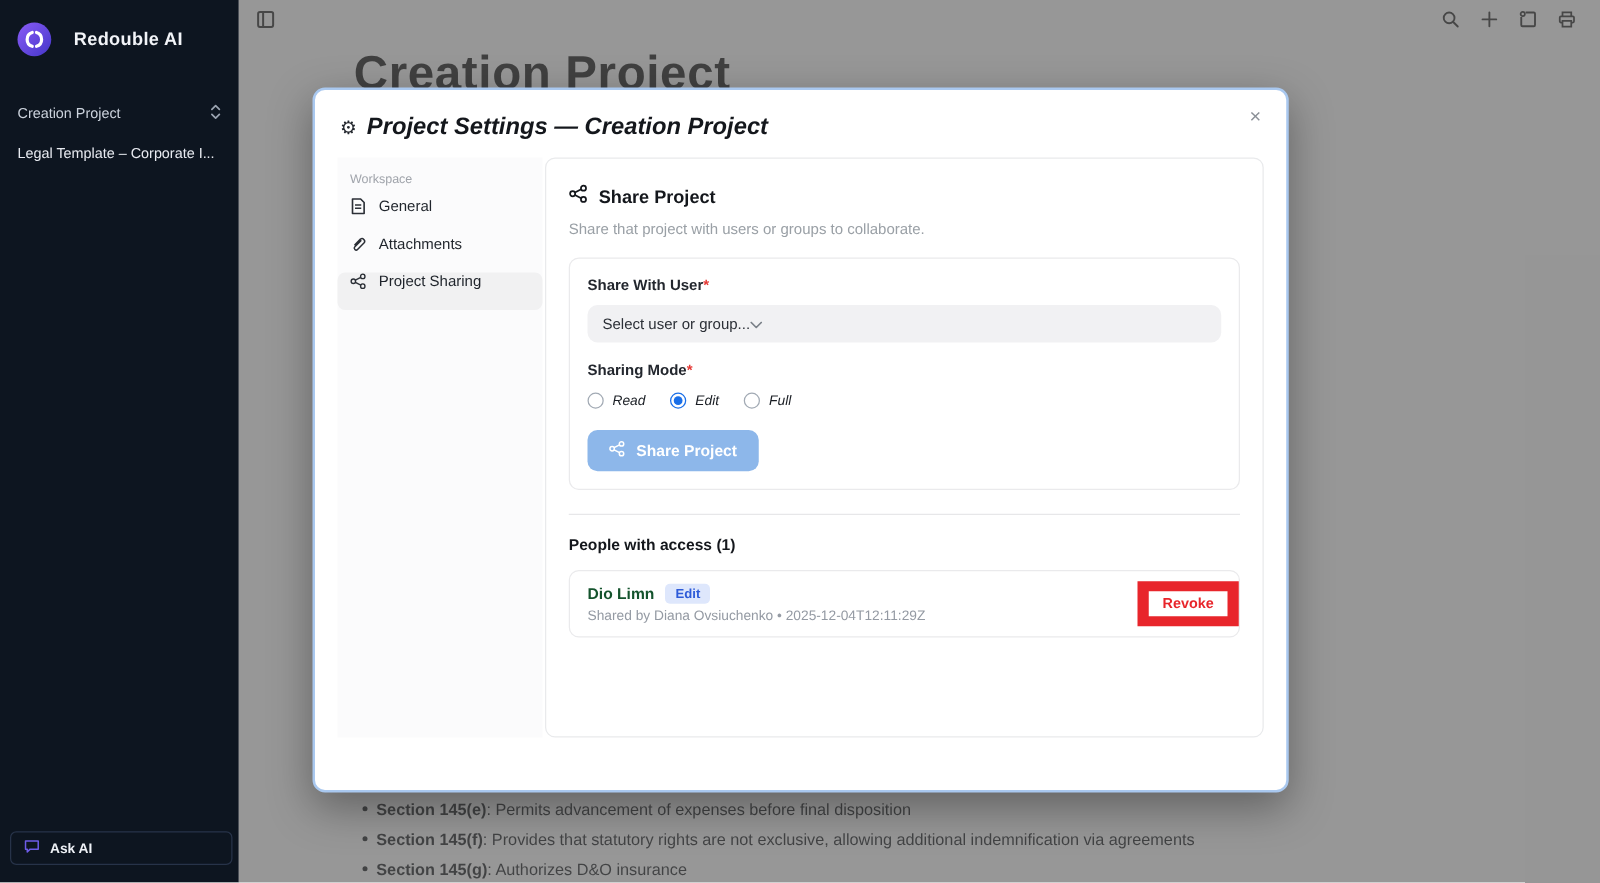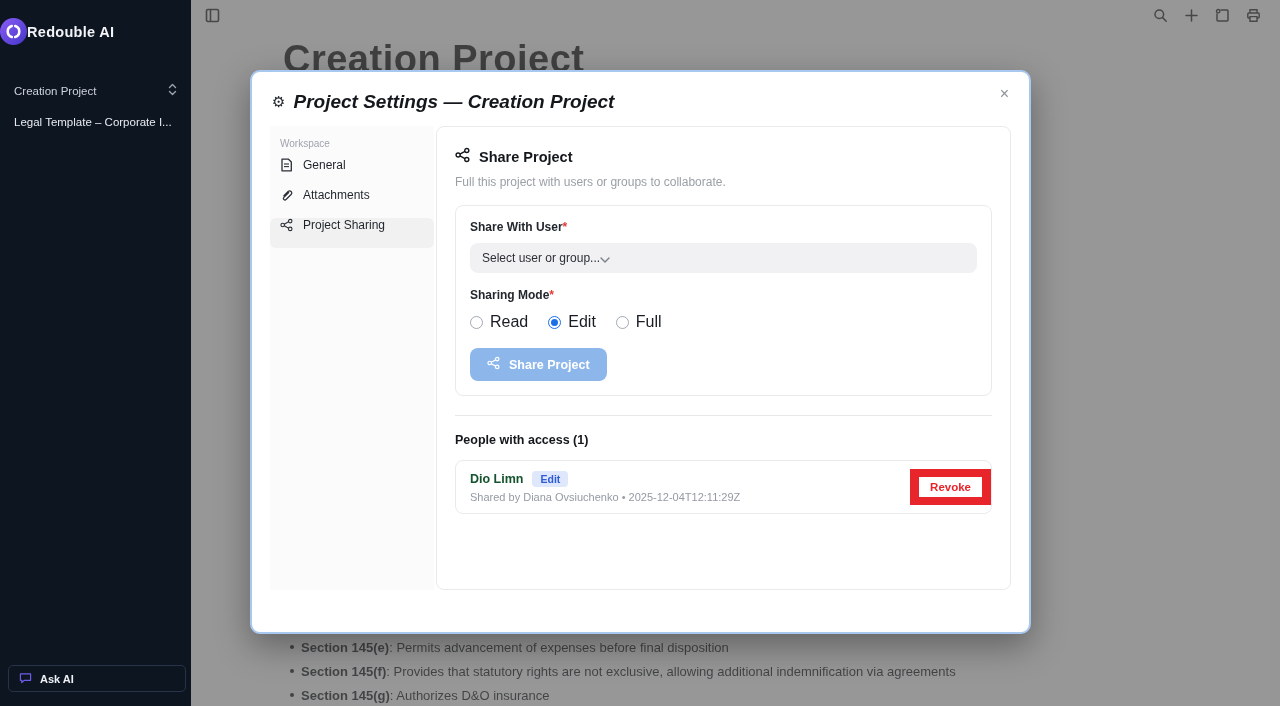--- a/index.html
+++ b/index.html
@@ -1,21 +1,21 @@
 <!DOCTYPE html>
 <html><head>
 <meta charset="utf-8">
 <style>
   * { margin:0; padding:0; box-sizing:border-box; }
   html,body { width:1280px; height:706px; overflow:hidden; font-family:"Liberation Sans",sans-serif; background:#fff; }
   .app { position:relative; width:1280px; height:706px; }
 
   
   .sidebar { position:absolute; left:0; top:0; width:191px; height:706px; background:#0d1520; z-index:5; }
-  .brand { display:flex; align-items:center; gap:0; padding:18px 14px 0 0; }
+  .brand { display:flex; align-items:center; gap:18px; padding:18px 14px 0 14px; }
   .logo { width:27px; height:27px; border-radius:50%; background:linear-gradient(135deg,#8a5cf6 0%,#4436c9 100%); display:flex; align-items:center; justify-content:center; flex:0 0 auto; }
   .brand-name { color:#f2f4f8; font-size:14.5px; font-weight:700; letter-spacing:.3px; }
   .side-select { display:flex; align-items:center; justify-content:space-between; margin-top:30px; padding:8px 14px; color:#ccd3dd; font-size:11.5px; cursor:pointer; }
   .side-doc { padding:10px 14px; color:#e8ebf1; font-size:11.5px; white-space:nowrap; overflow:hidden; }
   .askai { position:absolute; left:8px; bottom:14px; width:178px; height:27px; border:1px solid #273349; border-radius:5px; display:flex; align-items:center; gap:8px; padding:0 10px; color:#eef1f6; font-size:11px; font-weight:600; cursor:pointer; background:transparent; }
 
   
   .main { position:absolute; left:191px; top:0; right:0; bottom:0; background:#f4f4f4; }
   .topbar { position:absolute; left:0; top:0; right:0; height:30px; display:flex; align-items:center; }
   .panel-toggle { margin-left:14px; display:flex; }
@@ -54,21 +54,21 @@
   .req { color:#e53935; }
   .select { margin-top:9px; height:30px; background:#f1f1f3; border-radius:8px; display:flex; align-items:center; padding:12px 12px; cursor:pointer; }
   .select-text { font-size:12px; color:#2b2f36; }
   .select svg { margin-left:auto; }
   .mode-label { margin-top:15px; }
   .radio-row { display:flex; align-items:center; gap:20px; margin-top:11px; }
   .radio-opt { display:flex; align-items:center; gap:7px; cursor:pointer; }
   .radio { width:13px; height:13px; border-radius:50%; border:1.5px solid #a2aab4; background:#fff; position:relative; flex:0 0 auto; }
   .radio.checked { border-color:#1a6fe8; }
   .radio.checked::after { content:""; position:absolute; left:2px; top:2px; width:7px; height:7px; border-radius:50%; background:#1a6fe8; }
-  .radio-label { font-size:16px; color:#191d23; }
+  .radio-label { font-size:11px; color:#191d23;font-style:italic; }
   .share-btn { margin-top:17px; display:inline-flex; align-items:center; gap:9px; background:#8db7ea; color:#fff; border:none; border-radius:8px; padding:8px 17px; font-size:12.5px; font-weight:700; font-family:inherit; cursor:pointer; }
 
   .divider { margin:19px 0 17px 0; border-top:1px solid #e7e7e9; }
   .people-head { font-size:12.5px; font-weight:700; color:#14171c; }
   .people-card { margin-top:13px; border:1px solid #eaeaec; border-radius:8px; }
   .person-row { display:flex; align-items:center; min-height:52px; padding-left:14px; }
   .person-name-row { display:flex; align-items:center; gap:9px; }
   .person-name { font-size:12.5px; font-weight:700; color:#14532d; }
   .perm-badge { background:#dee7fc; color:#2e5bd8; font-size:10.5px; font-weight:700; padding:2px 8px; border-radius:4px; }
   .person-meta { margin-top:4px; font-size:11px; color:#949aa3; }
@@ -221,21 +221,21 @@
             <svg width="15" height="16" viewBox="0 0 14 14">
                 <circle cx="11" cy="2.8" r="1.9" fill="none" stroke="#14171c" stroke-width="1.3"></circle>
                 <circle cx="2.9" cy="7" r="1.9" fill="none" stroke="#14171c" stroke-width="1.3"></circle>
                 <circle cx="11" cy="11.2" r="1.9" fill="none" stroke="#14171c" stroke-width="1.3"></circle>
                 <line x1="4.6" y1="6.1" x2="9.3" y2="3.6" stroke="#14171c" stroke-width="1.3"></line>
                 <line x1="4.6" y1="7.9" x2="9.3" y2="10.4" stroke="#14171c" stroke-width="1.3"></line>
               </svg>
           </span>
           <span class="share-head-title">Share Project</span>
         </div>
-        <div class="share-sub">Full this project with users or groups to collaborate.</div>
+        <div class="share-sub">Share that project with users or groups to collaborate.</div>
 
         <div class="form-card">
           <div class="f-label">
             <span>Share With User</span><span class="req">*</span>
           </div>
           <div class="select">
             <span class="select-text">Select user or group...</span>
             <span>
               <svg width="10" height="6" viewBox="0 0 10 6">
                   <path d="M1 1 L5 5 L9 1" fill="none" stroke="#7a8088" stroke-width="1.4" stroke-linecap="round" stroke-linejoin="round"></path>

